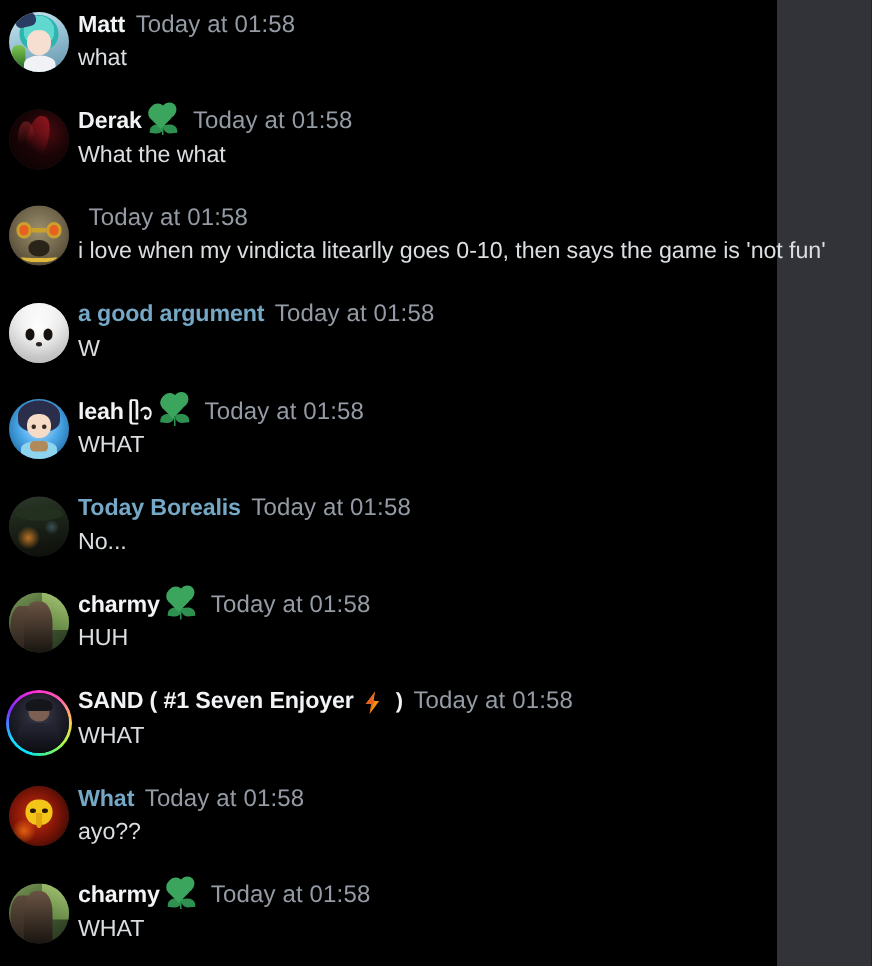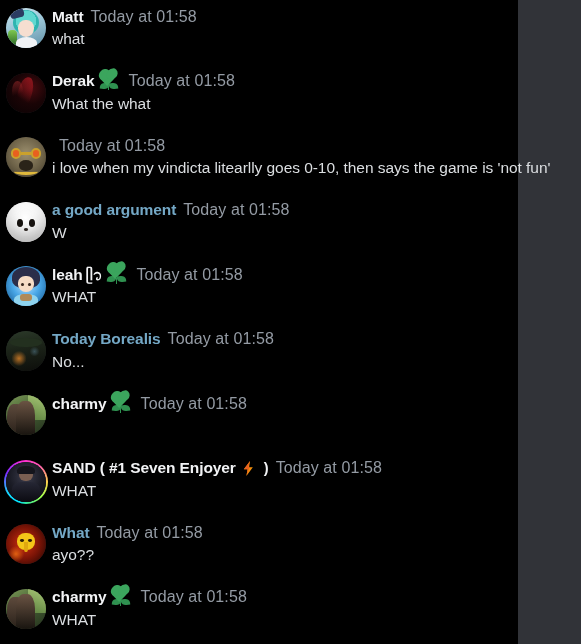--- a/index.html
+++ b/index.html
@@ -413,20 +413,21 @@
         <div class="head">
           <span class="username plain">charmy</span>
           <span class="badge-emoji emoji-greenheart">
             <span class="gh-stem"></span>
             <span class="gh-leaf-l"></span>
             <span class="gh-leaf-r"></span>
             <span class="gh-heart"></span>
           </span>
           <span class="timestamp">Today at 01:58</span>
         </div>
+        <div class="content">HUH</div>
       </div>
     </div>
     <div class="message">
       <div class="avatar-wrap">
         <div class="avatar ringed">
           <div class="av-inner">
             <div class="art art-sand">
               <span class="torso"></span>
               <span class="head"></span>
               <span class="hair"></span>

